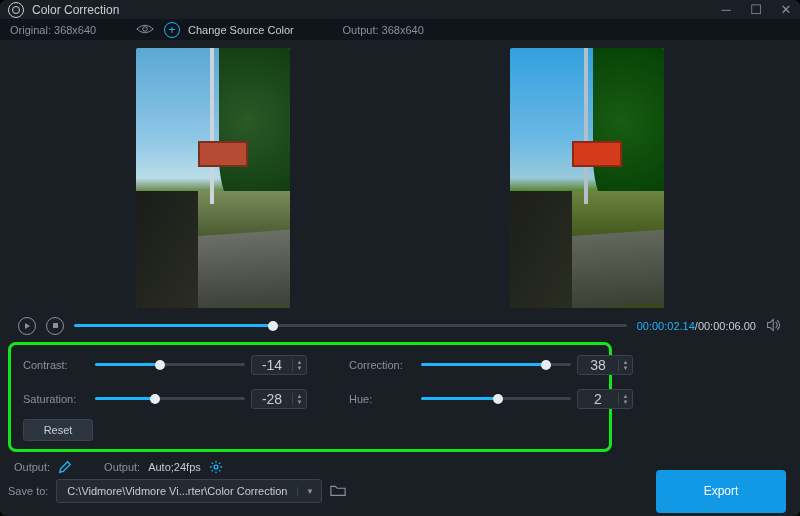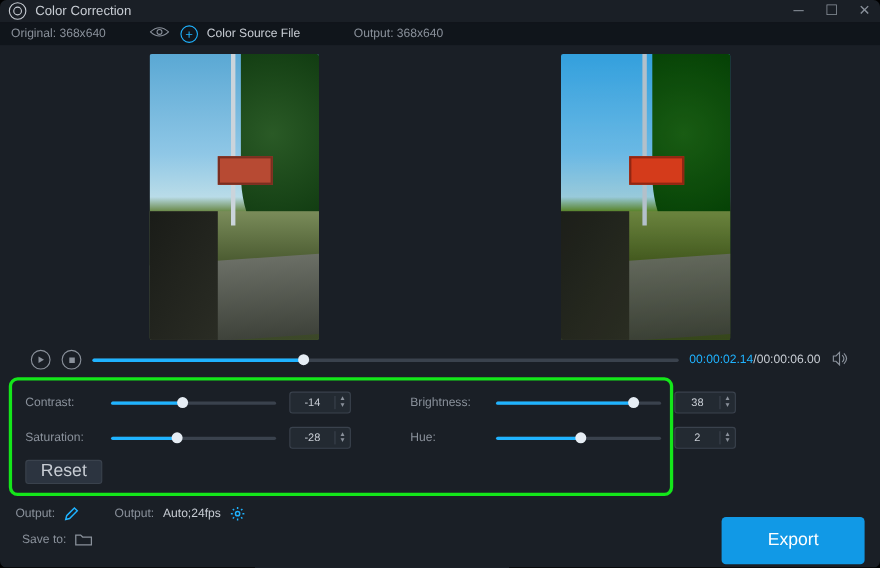--- a/index.html
+++ b/index.html
@@ -43,56 +43,56 @@
   .sky{position:absolute;inset:0;background:linear-gradient(#5aa8d4,#8fc7e6 35%,#b9dce8 50%,#6b8a4a 55%,#4d6a2e 100%);}
   .ground{position:absolute;left:0;right:0;top:55%;bottom:0;background:linear-gradient(#7a8c5a,#4a5a30 40%,#3b4728 100%);}
   .road{position:absolute;left:0;right:0;bottom:0;height:28%;background:linear-gradient(#6b6f66,#3e423a);transform:skewY(-4deg);} 
   .pole{position:absolute;left:48%;top:0;width:4px;height:60%;background:#cbd4db;}
   .sign{position:absolute;left:40%;top:36%;width:50px;height:26px;background:#b74a33;border:2px solid #7a2e20;}
   .tree{position:absolute;right:0;top:0;width:46%;height:70%;background:radial-gradient(circle at 40% 40%,#2a5a26,#123d12 70%);border-bottom-left-radius:60% 40%;}
   .darkside{position:absolute;left:0;bottom:0;width:40%;height:45%;background:linear-gradient(120deg,#1a1c18,#2a2c24);}
   .sat{filter:saturate(1.6) contrast(0.95) brightness(0.92);}
 
   
-  .timeline{height:28px;display:flex;align-items:center;padding:0 28px;gap:10px;font-size:11px;}
+  .timeline{height:28px;display:flex;align-items:center;padding:0 18px;gap:10px;font-size:11px;}
   .circ-btn{width:18px;height:18px;border:1.3px solid var(--text-dim);border-radius:50%;display:flex;align-items:center;justify-content:center;color:var(--text-dim);}
   .play-tri{width:0;height:0;border-left:5px solid var(--text-dim);border-top:3px solid transparent;border-bottom:3px solid transparent;margin-left:1px;}
   .stop-sq{width:5px;height:5px;background:var(--text-dim);}
   .track{flex:1;height:3px;background:#3a424d;position:relative;border-radius:2px;}
   .track-fill{position:absolute;left:0;top:0;bottom:0;background:var(--accent);border-radius:2px;}
   .track-thumb{position:absolute;top:50%;width:10px;height:10px;background:#e6edf4;border-radius:50%;transform:translate(-50%,-50%);}
   .timecode{white-space:nowrap;}
   .timecode .cur{color:var(--accent);}
   .vol svg{width:16px;height:14px;stroke:var(--text-dim);fill:none;stroke-width:1.3;}
 
   
   .panel{margin:6px 8px 6px 8px;border:3px solid var(--green);border-radius:8px;padding:10px 14px 8px 12px;position:relative;width:604px;}
-  .ctrl-grid{display:grid;grid-template-columns:66px 150px 56px 30px 66px 150px 56px;column-gap:6px;row-gap:14px;align-items:center;font-size:11px;gap:12px;}
+  .ctrl-grid{display:grid;grid-template-columns:66px 150px 56px 30px 66px 150px 56px;column-gap:6px;row-gap:14px;align-items:center;font-size:11px;}
   .lbl{color:var(--text-dim);}
   .slider{height:3px;background:#3a424d;border-radius:2px;position:relative;}
   .slider .f{position:absolute;left:0;top:0;bottom:0;background:var(--accent);border-radius:2px;}
   .slider .h{position:absolute;top:50%;width:10px;height:10px;background:#e6edf4;border-radius:50%;transform:translate(-50%,-50%);}
   .numbox{height:20px;background:var(--bg2);border:1px solid var(--line);border-radius:3px;display:flex;align-items:center;}
-  .numbox span{flex:1;text-align:center;font-size:10px;color:var(--text);} 
+  .numbox span{flex:1;text-align:center;font-size:14px;color:var(--text);} 
   .spin{width:14px;display:flex;flex-direction:column;border-left:1px solid var(--line);}
   .spin div{flex:1;display:flex;align-items:center;justify-content:center;font-size:6px;color:var(--text-dim);}
-  .reset-btn{margin-top:10px;width:70px;height:22px;background:var(--bg3);border:1px solid var(--line);border-radius:3px;font-size:16px;color:var(--text);display:flex;align-items:center;justify-content:center;text-align:right;}
+  .reset-btn{margin-top:10px;width:70px;height:22px;background:var(--bg3);border:1px solid var(--line);border-radius:3px;font-size:11px;color:var(--text);display:flex;align-items:center;justify-content:center;text-align:right;}
 
   
   .outrow{display:flex;align-items:center;gap:8px;font-size:11px;color:var(--text-dim);padding:0 14px;height:26px;} 
   .icon-btn{color:var(--accent);display:flex;align-items:center;}
   .icon-btn svg{width:14px;height:14px;stroke:currentColor;fill:none;stroke-width:1.5;}
   .gear{color:var(--accent);}
 
-  .bottom{display:flex;align-items:center;padding:0 14px 10px 20px;gap:8px;height:40px;font-size:11px;color:var(--text-dim);}
+  .bottom{display:flex;align-items:center;padding:0 14px 10px 8px;gap:8px;height:40px;font-size:11px;color:var(--text-dim);}
   .dd{height:24px;background:var(--bg2);border:1px solid var(--line);border-radius:3px;display:flex;align-items:center;}
   .dd .txt{padding:0 10px;color:var(--text);}
   .dd .arr{width:24px;border-left:1px solid var(--line);display:flex;align-items:center;justify-content:center;color:var(--text-dim);font-size:8px;}
   .folder svg{width:16px;height:14px;stroke:var(--text-dim);fill:none;stroke-width:1.3;}
-  .export{margin-left:auto;width:130px;height:43px;background:var(--accent2);border-radius:4px;display:flex;align-items:center;justify-content:center;color:#fff;font-size:16px;}
+  .export{margin-left:auto;width:130px;height:43px;background:var(--accent2);border-radius:4px;display:flex;align-items:center;justify-content:center;color:#fff;font-size:12px;}
 </style>
 </head>
 <body>
 
 <div class="win">
 
   <div class="titlebar">
     <div class="logo"></div>
     <div class="title">Color Correction</div>
     <div class="spacer"></div>
@@ -106,21 +106,21 @@
   <div class="infobar">
     <div class="ib-left">Original: 368x640</div>
     <div class="eye">
       <svg viewBox="0 0 24 16">
           <path d="M1 8 Q12 -2 23 8 Q12 18 1 8 Z"></path>
           <circle cx="12" cy="8" r="3"></circle>
         </svg>
     </div>
     <div class="change-file">
       <div class="plus-circ">+</div>
-      <span>Color Source File</span>
+      <span>Change Source Color</span>
     </div>
     <div class="ib-right">Output: 368x640</div>
   </div>
 
   <div class="previews">
     <div class="thumb">
       <div class="sky"></div>
         <div class="tree"></div>
         <div class="ground"></div>
         <div class="road"></div>
@@ -170,21 +170,21 @@
           <div class="h" id="s-contrast-h" style="left: 43%;"></div>
         </div>
       <div class="numbox">
           <span>-14</span>
           <div class="spin">
             <div>▲</div>
             <div>▼</div>
           </div>
         </div>
       <div></div>
-      <div class="lbl">Brightness:</div>
+      <div class="lbl">Correction:</div>
       <div class="slider">
           <div class="f" id="s-sat-f" style="width: 83%;"></div>
           <div class="h" id="s-sat-h" style="left: 83%;"></div>
         </div>
       <div class="numbox">
           <span>38</span>
           <div class="spin">
             <div>▲</div>
             <div>▼</div>
           </div>
@@ -232,19 +232,23 @@
     <span class="icon-btn gear">
         <svg viewBox="0 0 16 16">
           <circle cx="8" cy="8" r="2.2"></circle>
           <path d="M8 1v2M8 13v2M1 8h2M13 8h2M3 3l1.4 1.4M11.6 11.6L13 13M13 3l-1.4 1.4M4.4 11.6L3 13"></path>
         </svg>
       </span>
   </div>
 
   <div class="bottom">
     <span>Save to:</span>
+    <div class="dd">
+      <div class="txt">C:\Vidmore\Vidmore Vi...rter\Color Correction</div>
+      <div class="arr">▼</div>
+    </div>
     <div class="folder"><svg viewBox="0 0 18 14">
           <path d="M1 3h5l2 2h9v8H1z"></path>
         </svg></div>
     <div class="export">Export</div>
   </div>
 
 </div>
 
 </body></html>

